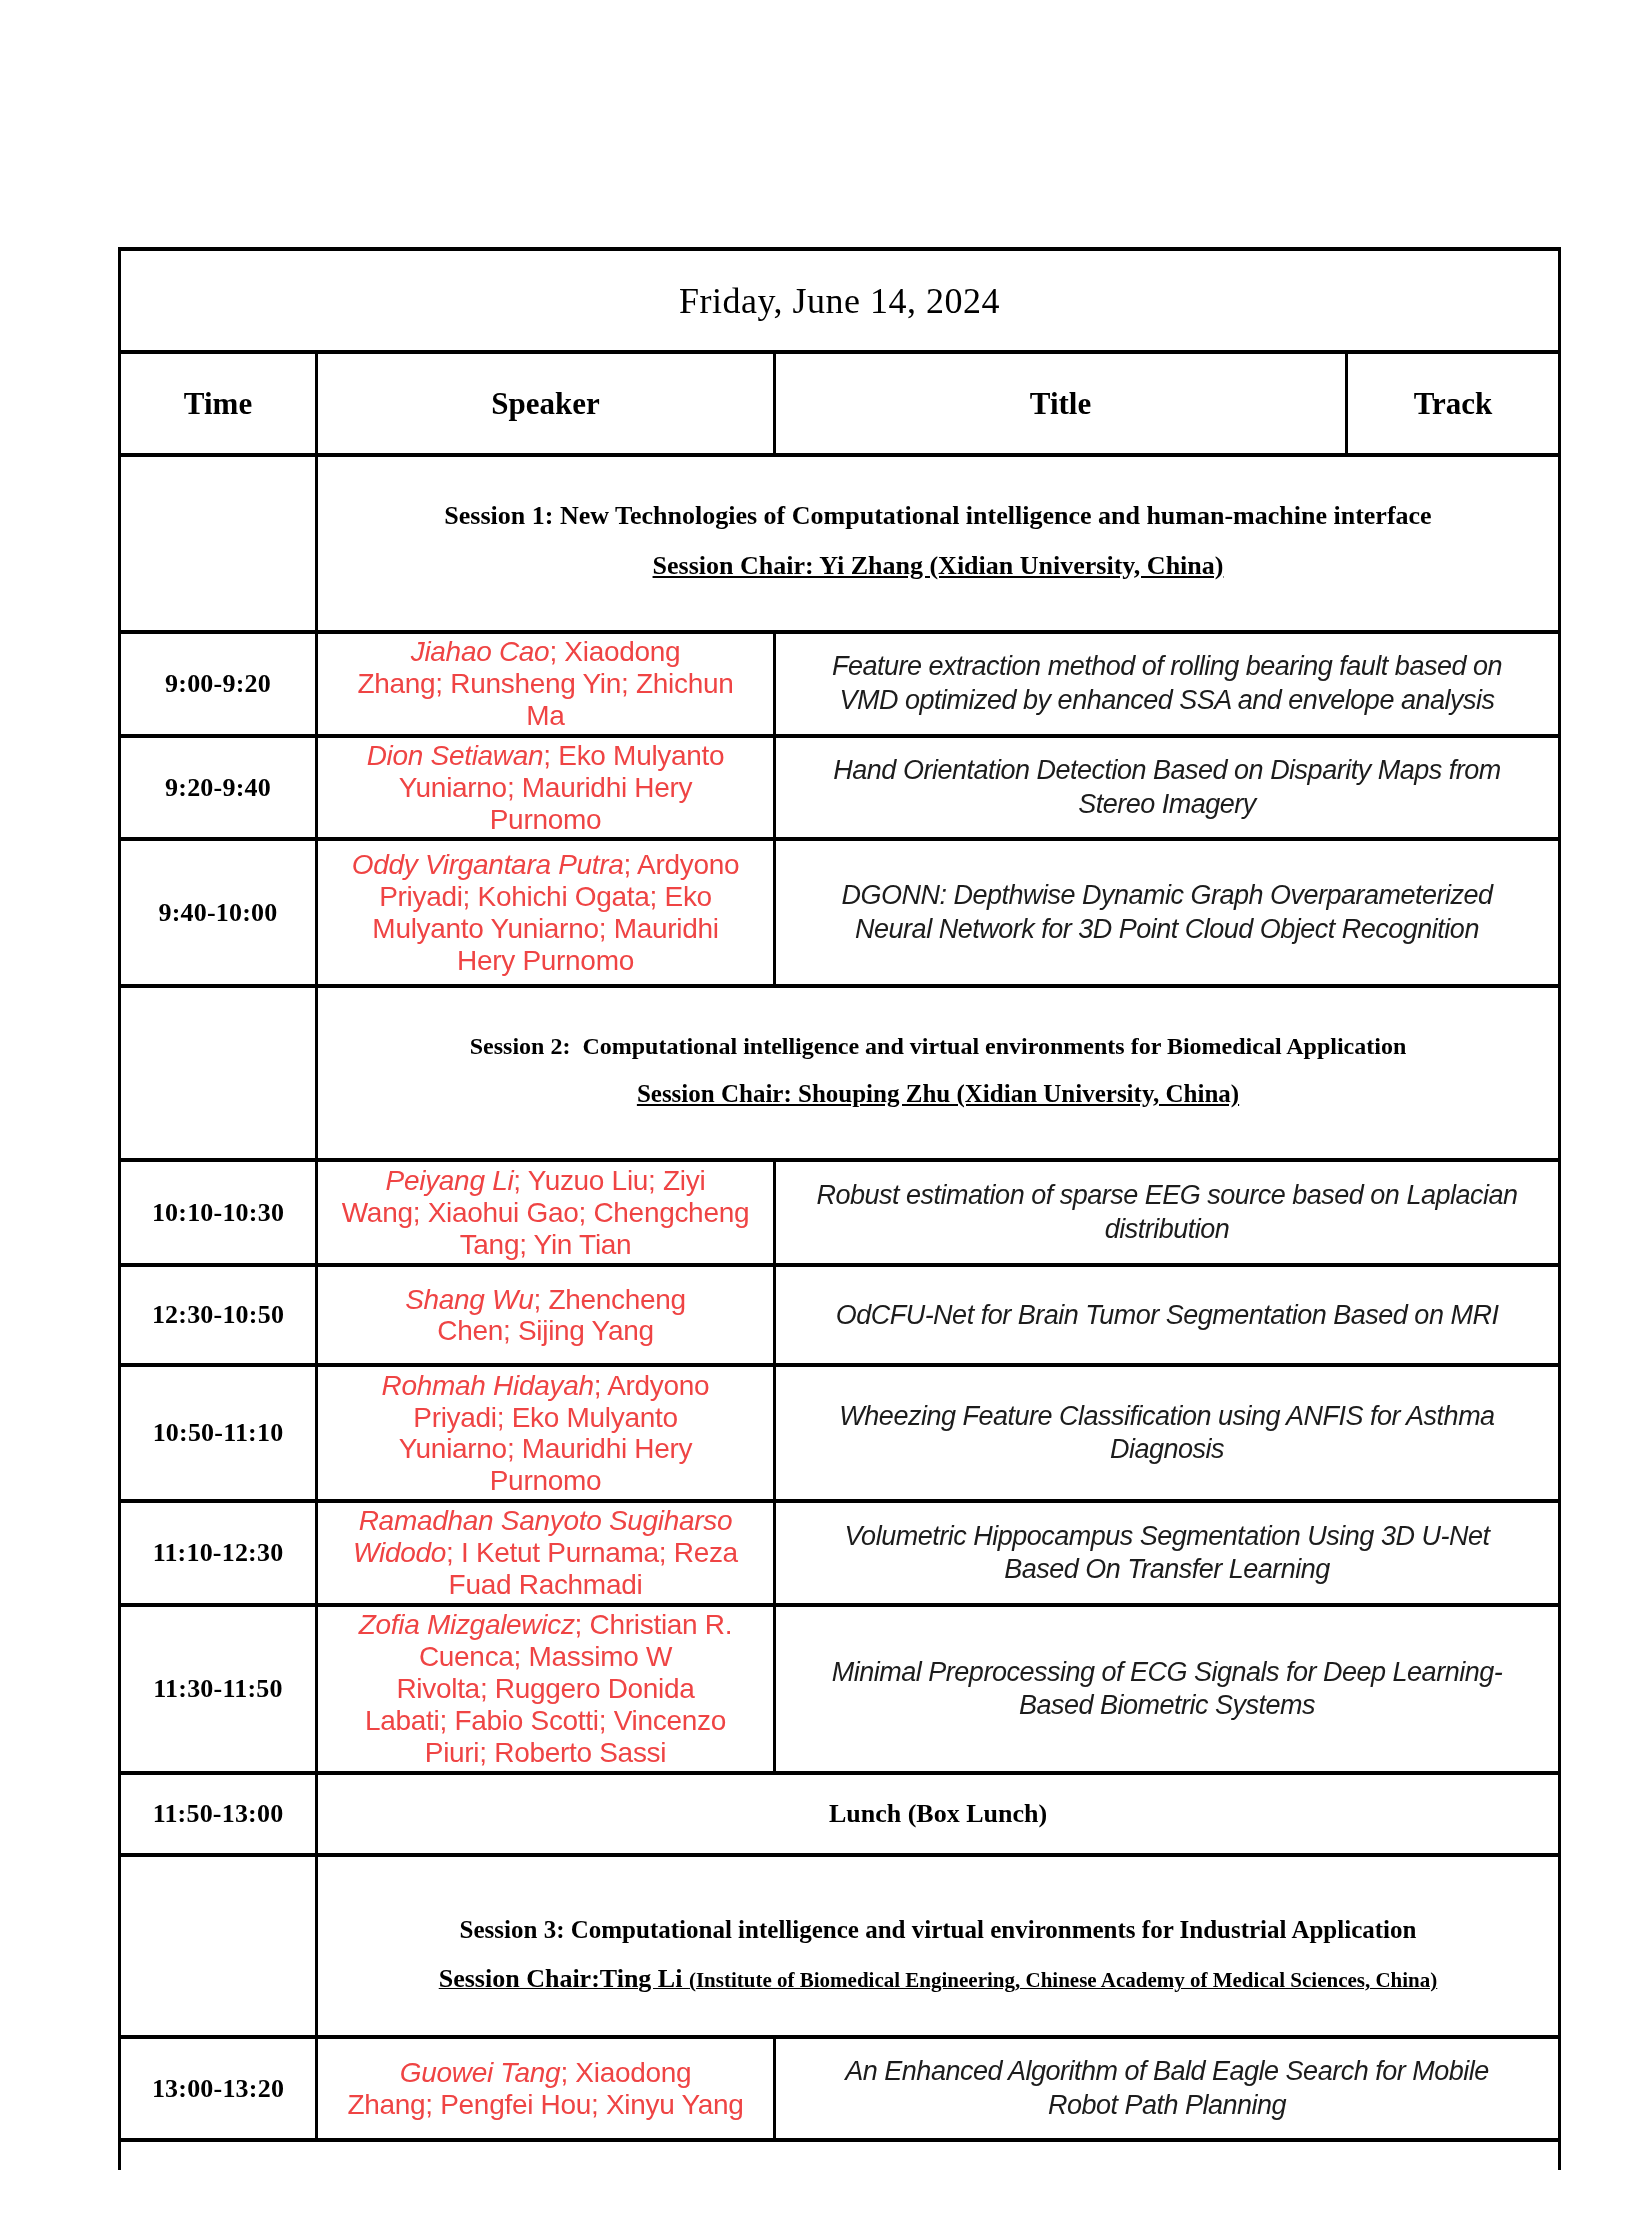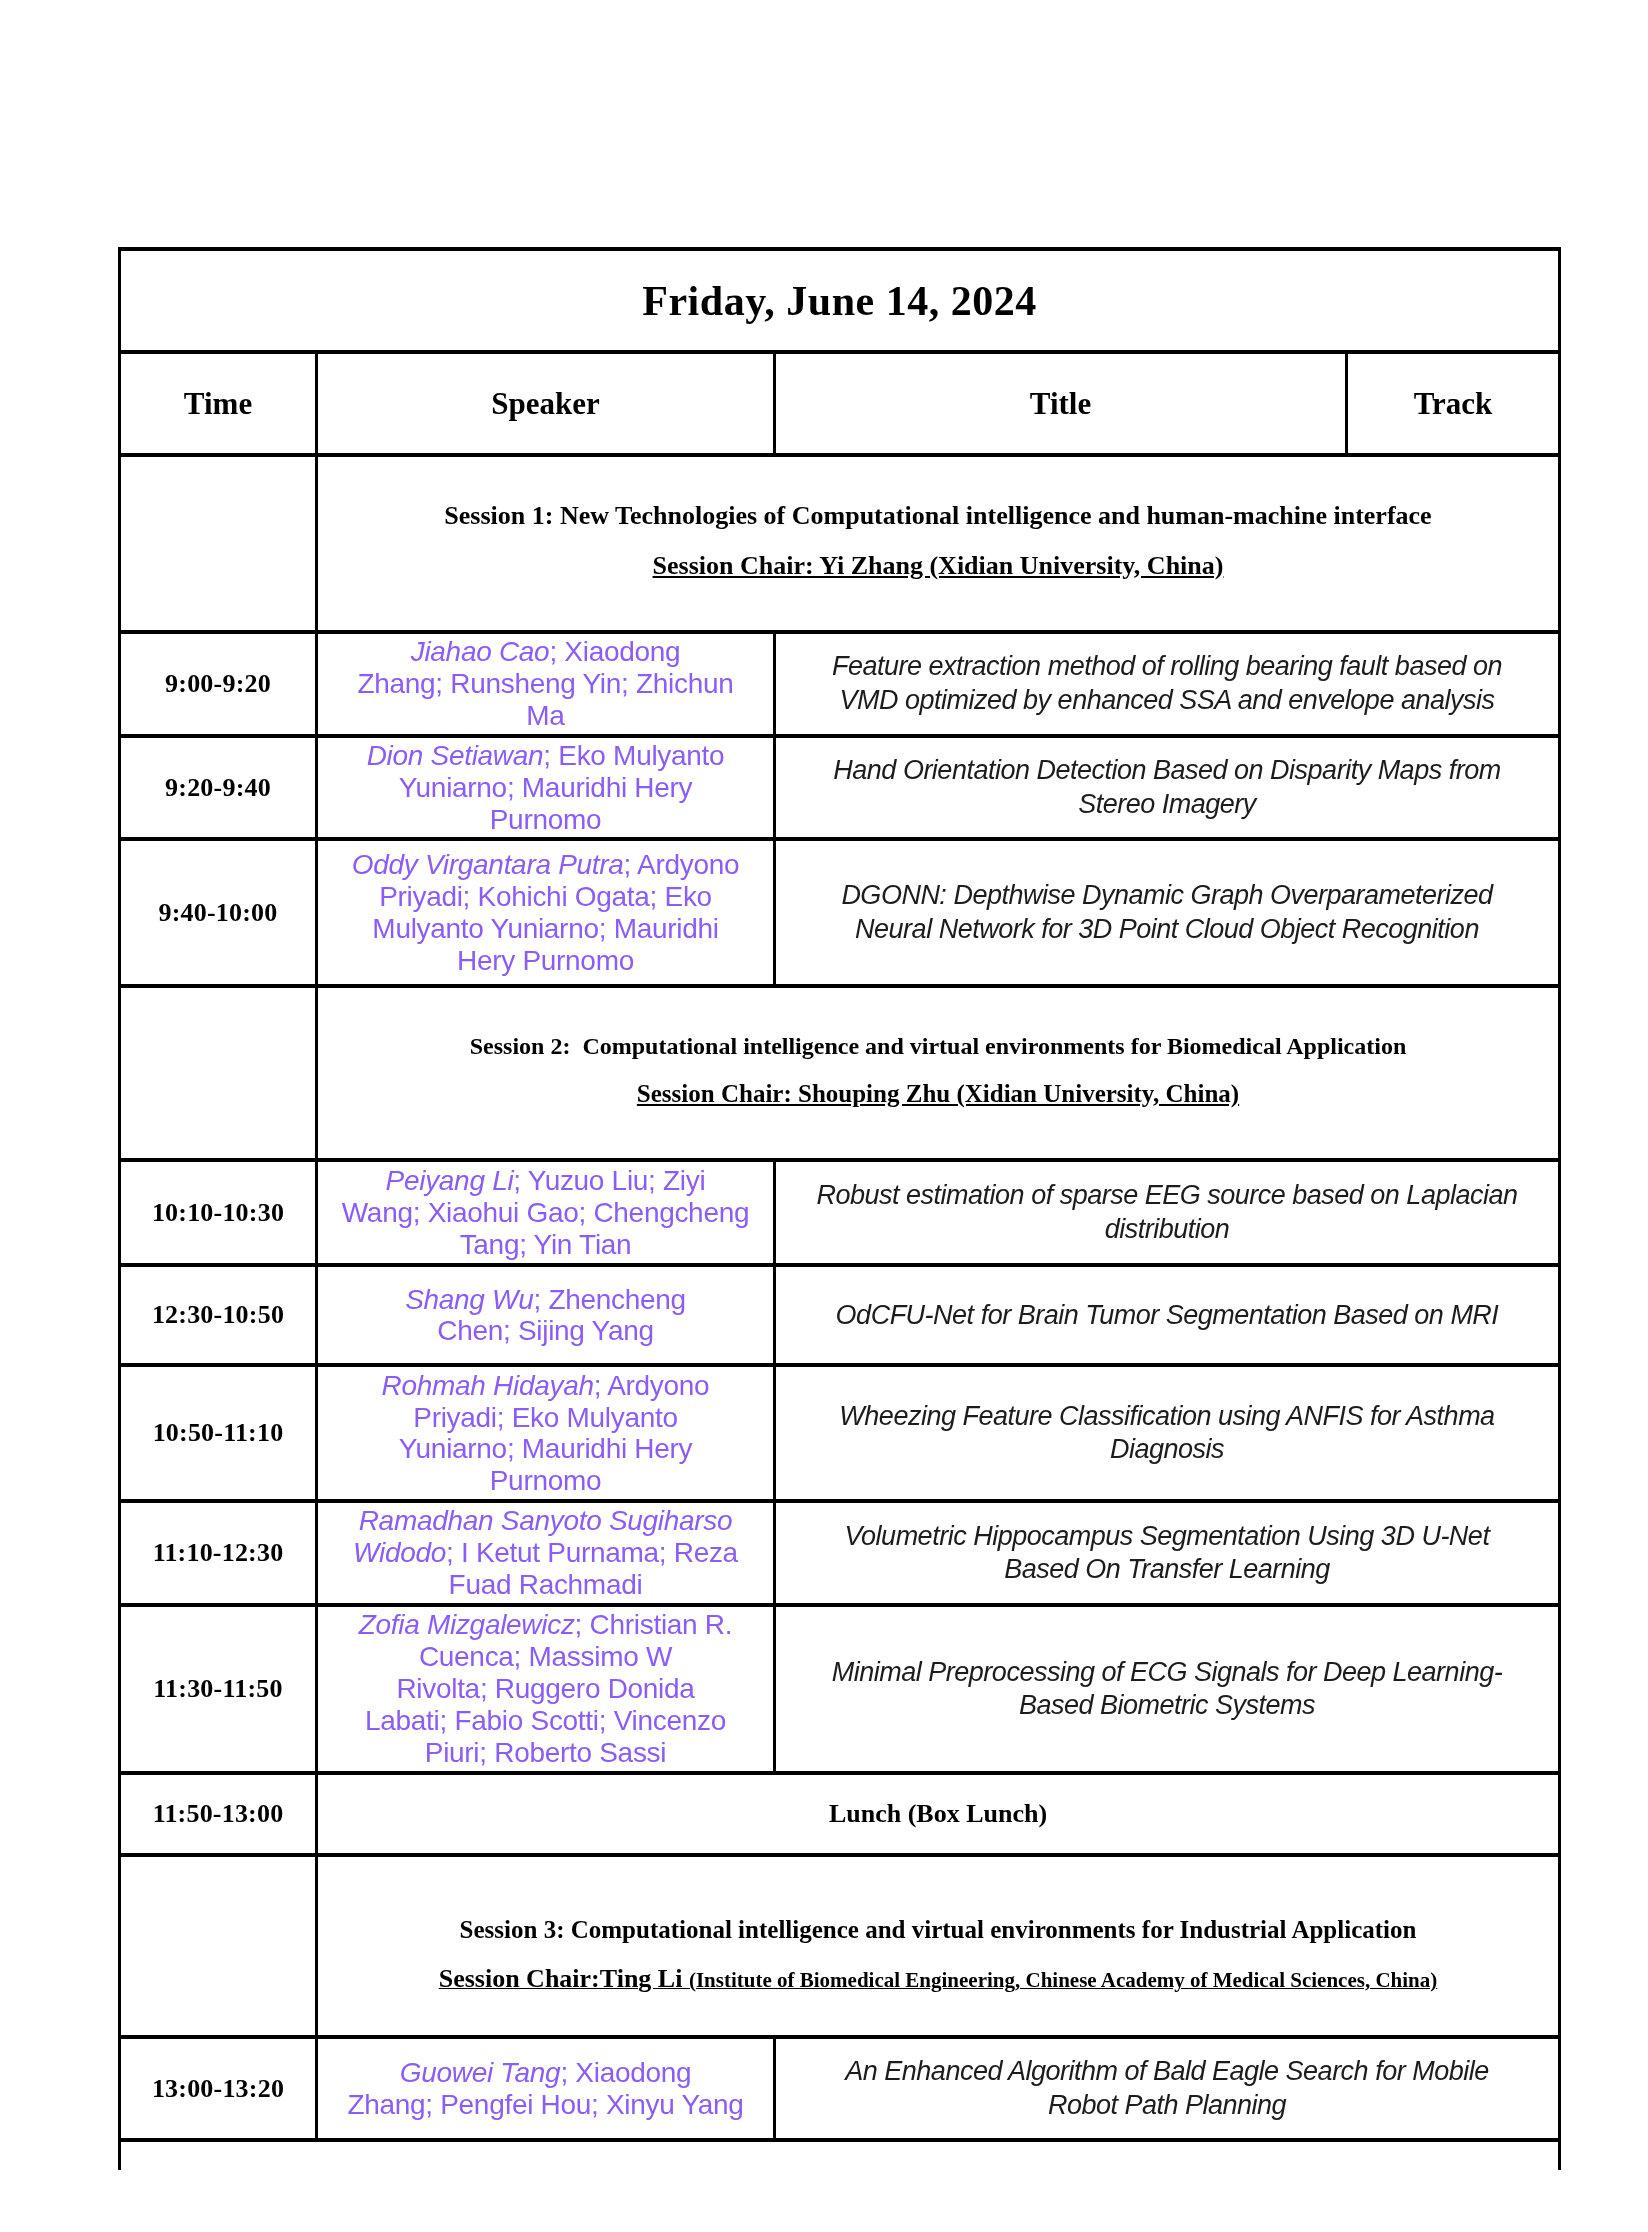--- a/index.html
+++ b/index.html
@@ -32,22 +32,22 @@
     border-right: 3px solid #000;
     border-top: 4px solid #000;
     border-bottom: 4px solid #000;
     padding: 0;
     vertical-align: middle;
     text-align: center;
     overflow: hidden;
   }
   
   .c-date {
-    font-size: 42px;
-    font-weight: bold;
+    font-size: 36px;
+    font-weight: normal;
     letter-spacing: 0.5px;
   }
   
   .c-colhead {
     font-size: 31px;
     font-weight: bold;
   }
   
   .c-session {
     height: 100%;
@@ -80,21 +80,21 @@
   
   .c-time {
     font-size: 26px;
     font-weight: bold;
     letter-spacing: 0.2px;
   }
   
   .c-speaker {
     font-family: "Liberation Sans", "DejaVu Sans", sans-serif;
     font-size: 28px;
-    color: #8b5cf6;
+    color: #ef4444;
     line-height: 1.14;
     white-space: pre-line;
     letter-spacing: -0.3px;
     padding: 2px 10px;
   }
   .c-speaker .lead {
     font-style: italic;
   }
   
   .c-title {

